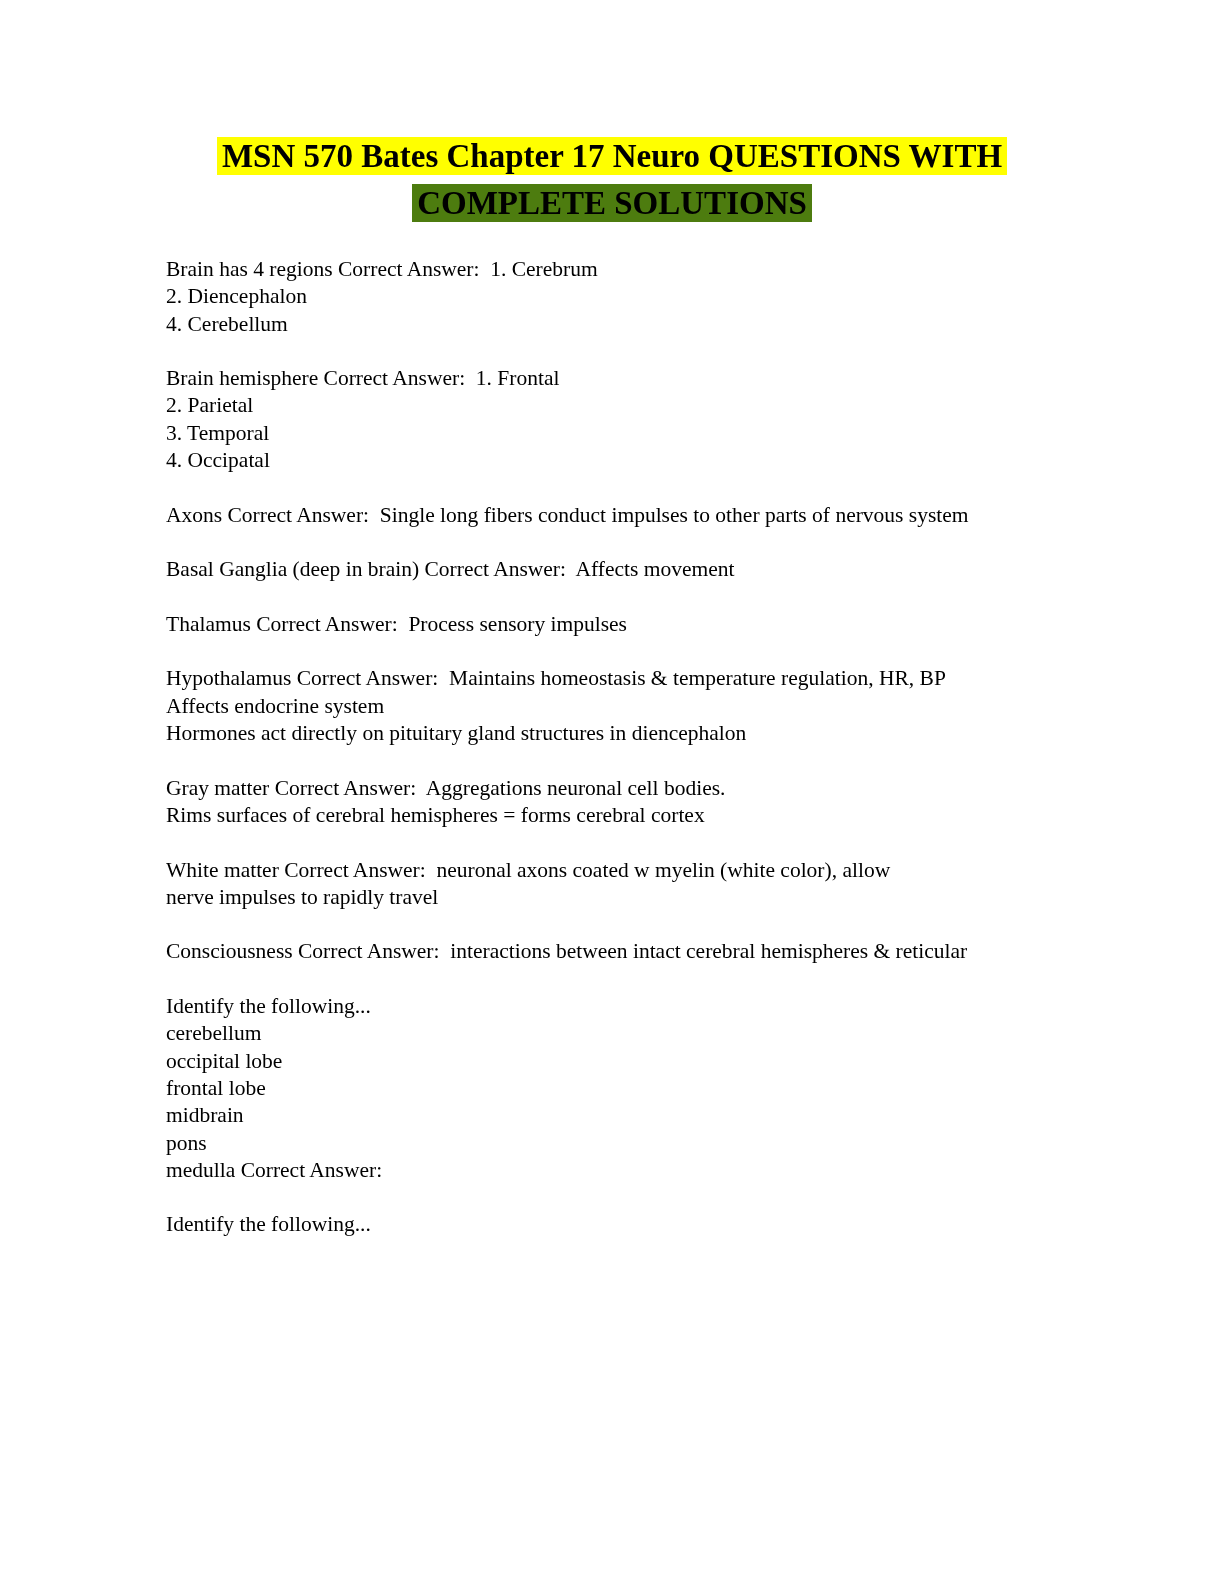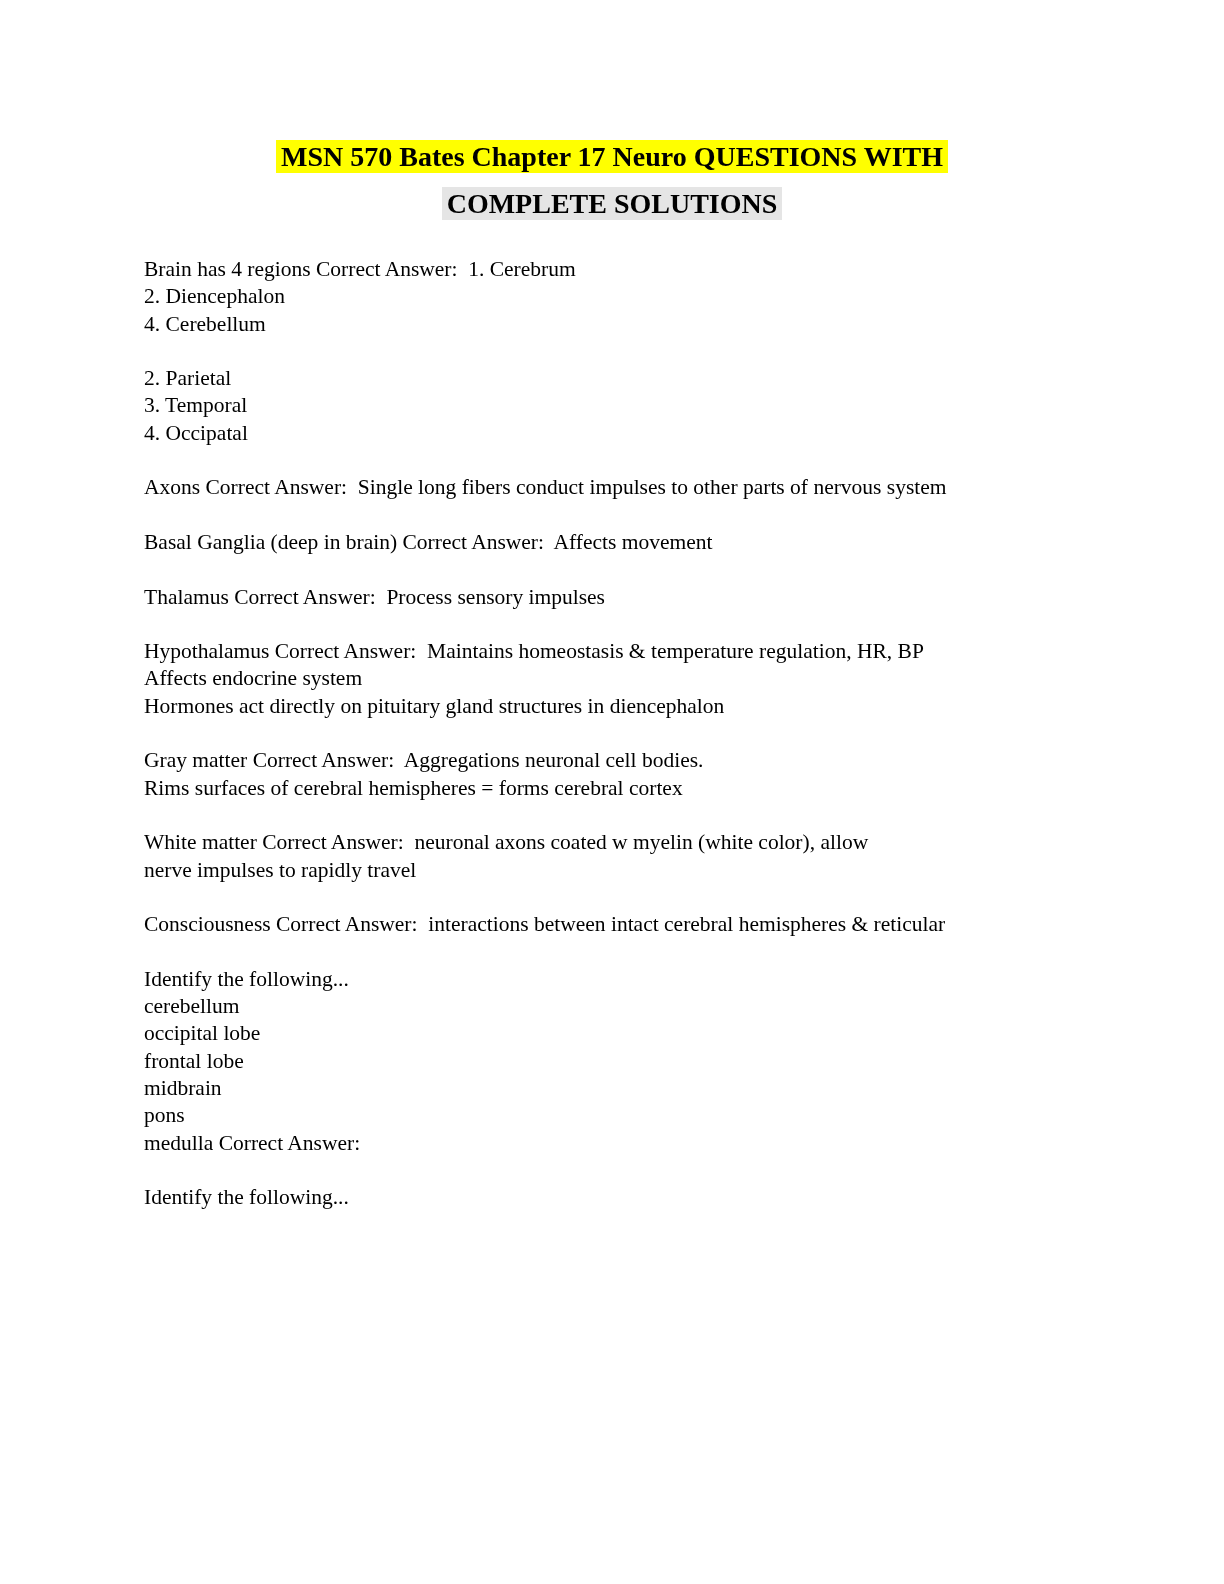--- a/index.html
+++ b/index.html
@@ -13,56 +13,57 @@
     box-sizing: border-box;
     width: 1224px;
     height: 1584px;
     padding: 133px 144px 0 144px;
     overflow: hidden;
     background: #ffffff;
   }
   .title {
     margin: 0 0 29px 0;
     text-align: center;
-    font-size: 28px;
+    font-size: 33px;
     font-weight: bold;
     line-height: 47px;
   }
   .hl {
     background: #FFFF00;
     padding: 1px 5px;
   }
   .content {
     font-size: 21.5px;
     line-height: 27.3px;
   }
   .para { margin: 0 0 27.3px 0; }
-  .line { white-space: pre-wrap; min-height: 27.3px; }
+  .line { white-space: pre-wrap; min-height: 27.3px; margin-left: 22px; }
 </style>
 </head>
 <body>
 
 <div class="page">
 
   <h1 class="title">
     <span class="hl" style="background: rgb(255, 255, 0);">MSN 570 Bates Chapter 17 Neuro QUESTIONS WITH</span><br>
-    <span class="hl" style="background: #e5e5e5;">COMPLETE SOLUTIONS</span>
+    <span class="hl" style="background: #4d7c0f;">COMPLETE SOLUTIONS</span>
   </h1>
 
   <div class="content">
 
     <p class="para">
       </p>
       <div class="line">Brain has 4 regions Correct Answer:  1. Cerebrum</div>
       <div class="line">2. Diencephalon</div>
       <div class="line">4. Cerebellum</div>
     <p></p>
 
     <p class="para">
       </p>
+      <div class="line">Brain hemisphere Correct Answer:  1. Frontal</div>
       <div class="line">2. Parietal</div>
       <div class="line">3. Temporal</div>
       <div class="line">4. Occipatal</div>
     <p></p>
 
     <p class="para">
       </p>
     <p></p>
 
     <p class="para">

